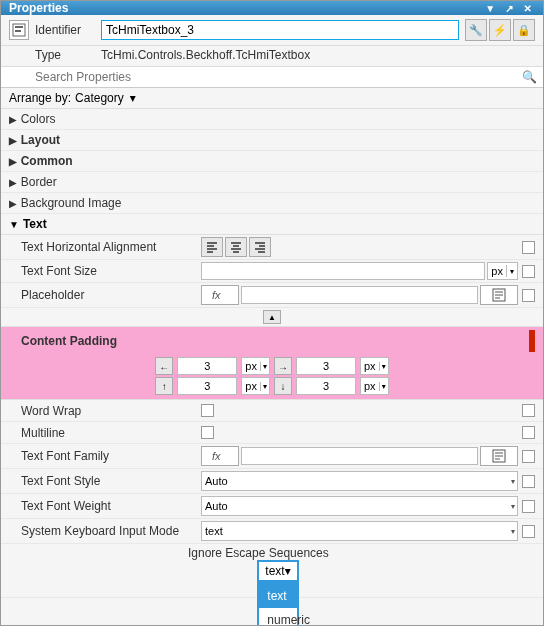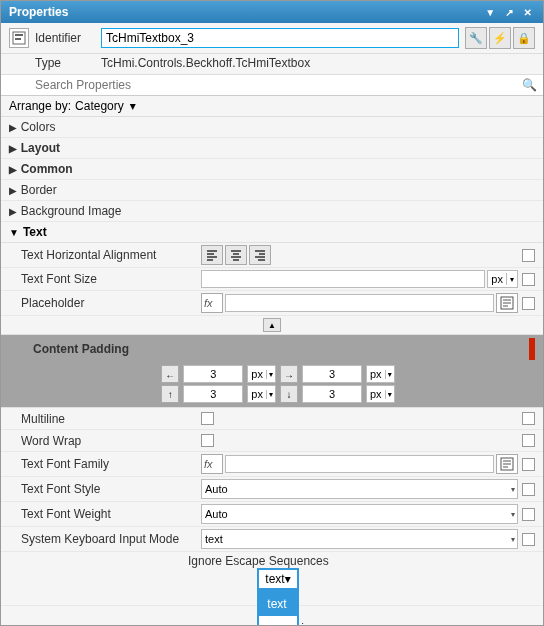--- a/index.html
+++ b/index.html
@@ -17,21 +17,21 @@
 
     .title-bar {
       background: linear-gradient(to bottom, #4a9fd4, #2d7fb8);
       color: white;
       padding: 4px 8px;
       display: flex;
       align-items: center;
       justify-content: space-between;
       font-size: 12px;
       font-weight: bold;
-      height: 22px;
+      height: 14px;
     }
 
     .title-bar-controls {
       display: flex;
       gap: 4px;
       align-items: center;
     }
 
     .title-bar-btn {
       color: white;
@@ -249,21 +249,21 @@
       cursor: pointer;
       display: flex; align-items: center; justify-content: center;
       font-size: 11px;
     }
 
     .placeholder-row .prop-control {
       gap: 2px;
     }
 
     .func-btn {
-      width: 22px; height: 20px;
+      width: 38px; height: 20px;
       border: 1px solid #aaa;
       background: white;
       cursor: pointer;
       display: flex; align-items: center; justify-content: center;
       font-size: 10px;
     }
 
     .section-text {
       display: flex;
       align-items: center;
@@ -271,23 +271,22 @@
       font-weight: bold;
       font-size: 12px;
       background: #f5f5f5;
       border-bottom: 1px solid #e0e0e0;
       cursor: pointer;
     }
 
     .section-text .arrow { margin-right: 4px; font-size: 10px; }
 
     .content-padding-section {
-      background: #a3a3a3;
+      background: #f9a8d4;
       border-bottom: 1px solid #e0e0e0;
-      padding-left: 12px;
     }
 
     .content-padding-header {
       display: flex;
       align-items: center;
       padding: 3px 8px 3px 20px;
     }
 
     .padding-label {
       min-width: 180px;
@@ -581,29 +580,29 @@
           <input class="padding-input" type="text" value="3" style="">
           <div class="padding-unit">
             <span>px</span>
             <span class="pu-arrow">▾</span>
           </div>
         </div>
       </div>
     </div>
 
     <div class="prop-row">
+      <span class="prop-label">Word Wrap</span>
+      <div class="prop-control">
+        <div class="prop-checkbox"></div>
+      </div>
+      <div class="right-checkbox"></div>
+    </div>
+
+    <div class="prop-row">
       <span class="prop-label">Multiline</span>
-      <div class="prop-control">
-        <div class="prop-checkbox"></div>
-      </div>
-      <div class="right-checkbox"></div>
-    </div>
-
-    <div class="prop-row">
-      <span class="prop-label">Word Wrap</span>
       <div class="prop-control">
         <div class="prop-checkbox"></div>
       </div>
       <div class="right-checkbox"></div>
     </div>
 
     <div class="prop-row font-family-row">
       <span class="prop-label">Text Font Family</span>
       <div class="prop-control">
         <button class="func-btn">

